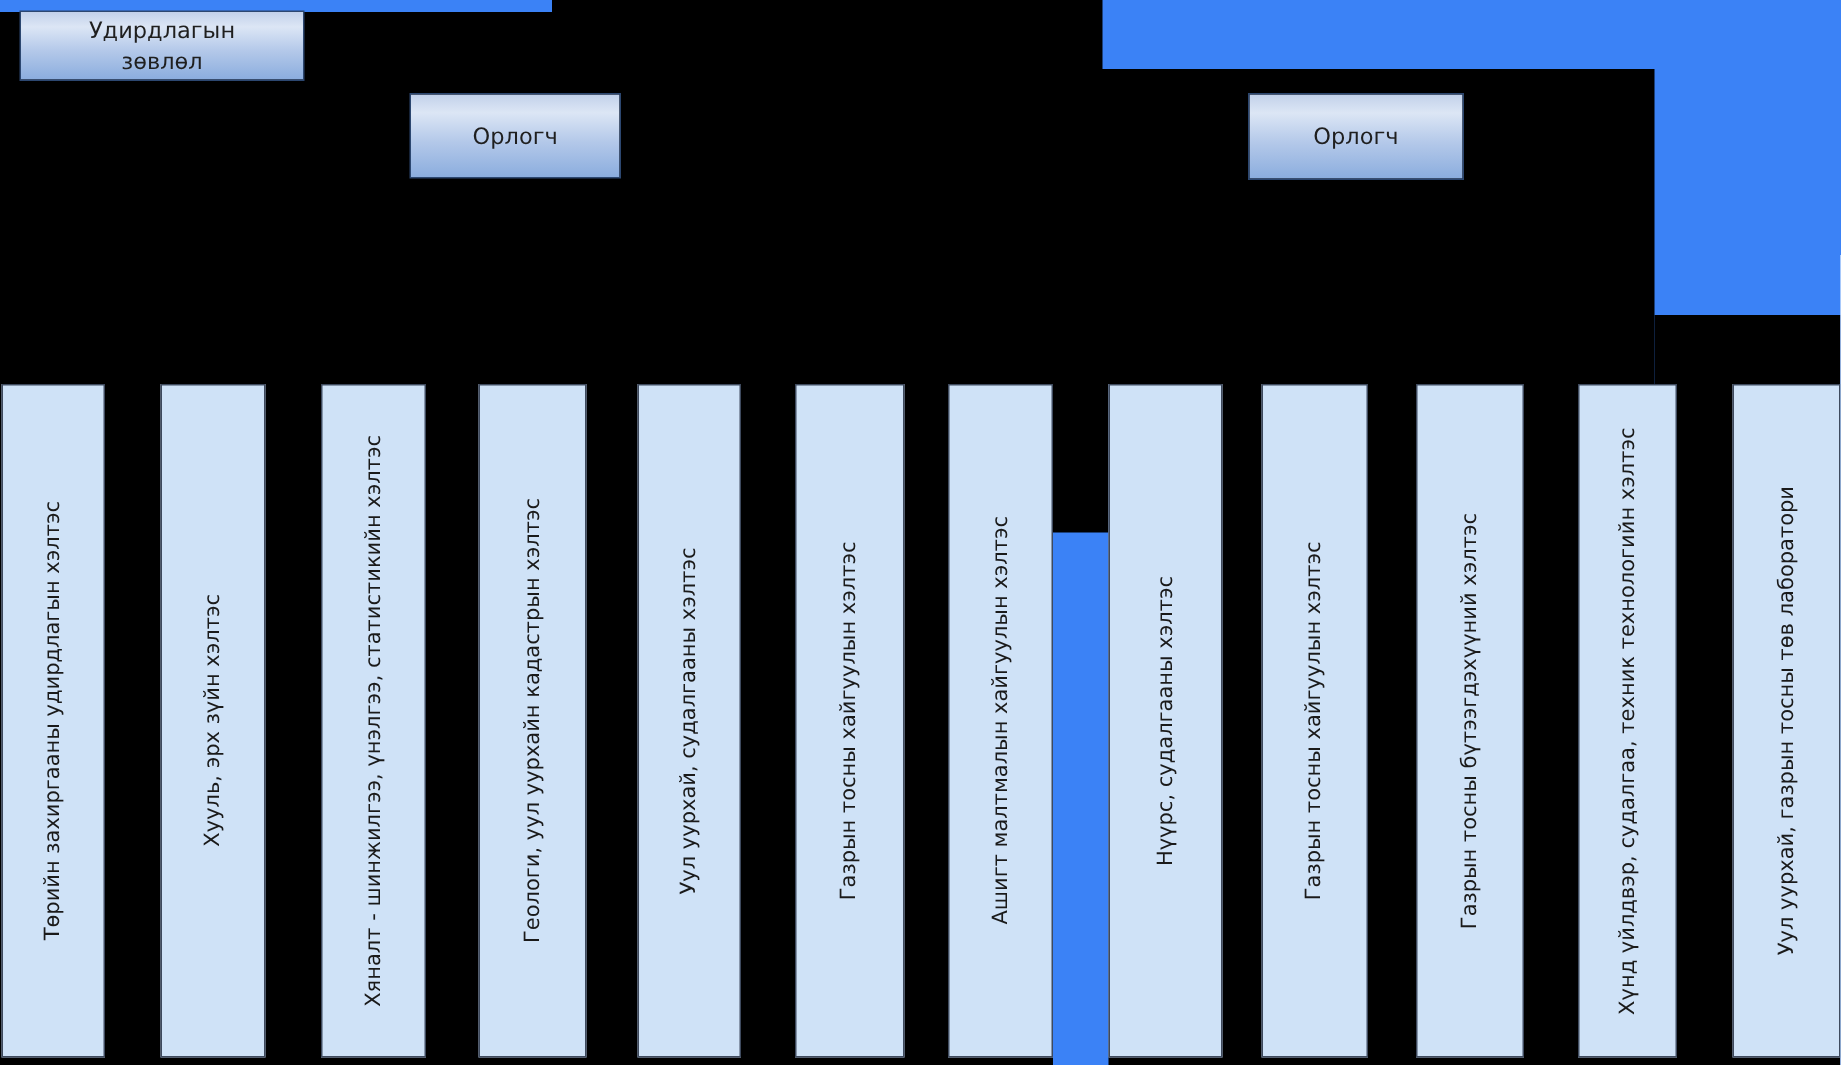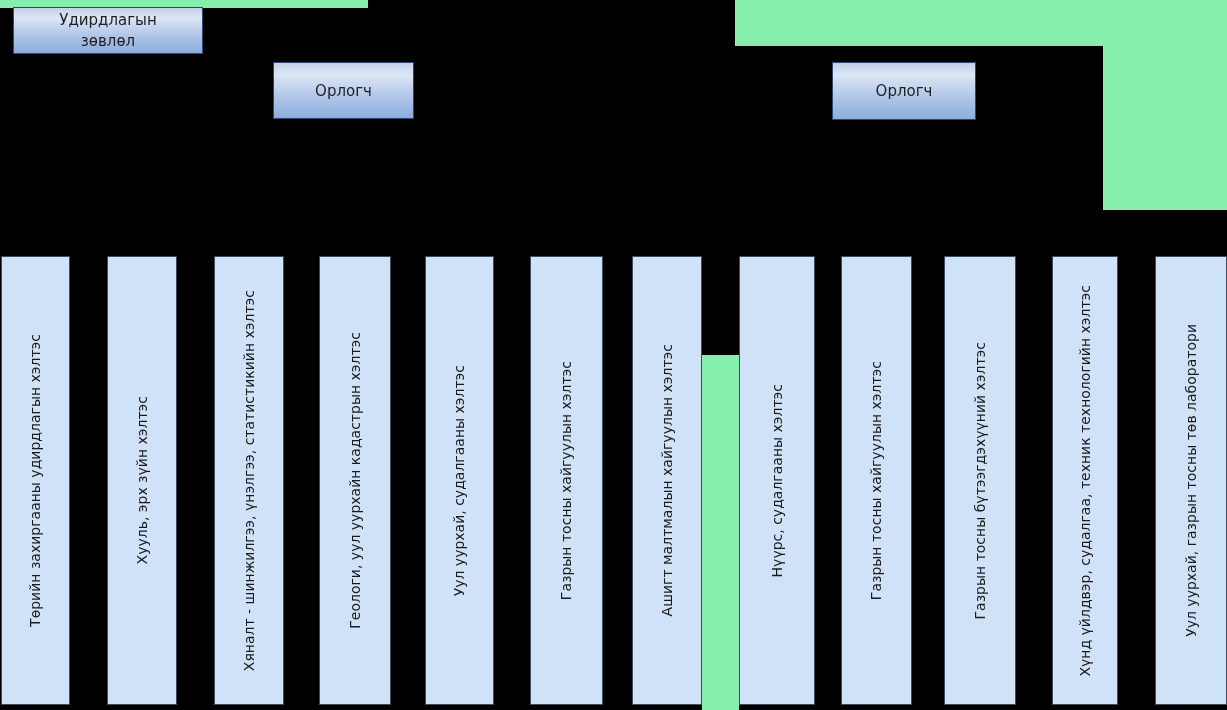--- a/index.html
+++ b/index.html
@@ -1,19 +1,19 @@
 <!DOCTYPE html>
 <html><head>
 <meta charset="utf-8">
 <style>
   html,body{margin:0;padding:0;background:#ffffff;}
   #canvas{
     position:relative;
     width:1227px;height:710px;
-    background:#86efac;
+    background:#3b82f6;
     overflow:hidden;
     font-family:"DejaVu Sans","Liberation Sans",sans-serif;
     color:#1f1f1f;
   }
   .blk{position:absolute;background:#000000;}
   
   #blk-top-mid   {left:368px;top:0;   width:367px;height:46px;}
   #blk-left-band {left:0;   top:8px; width:368px;height:38px;}
   #blk-mid-band  {left:0;   top:46px;width:1103px;height:210px;}
   #blk-right-low {left:1103px;top:210px;width:124px;height:46px;}

